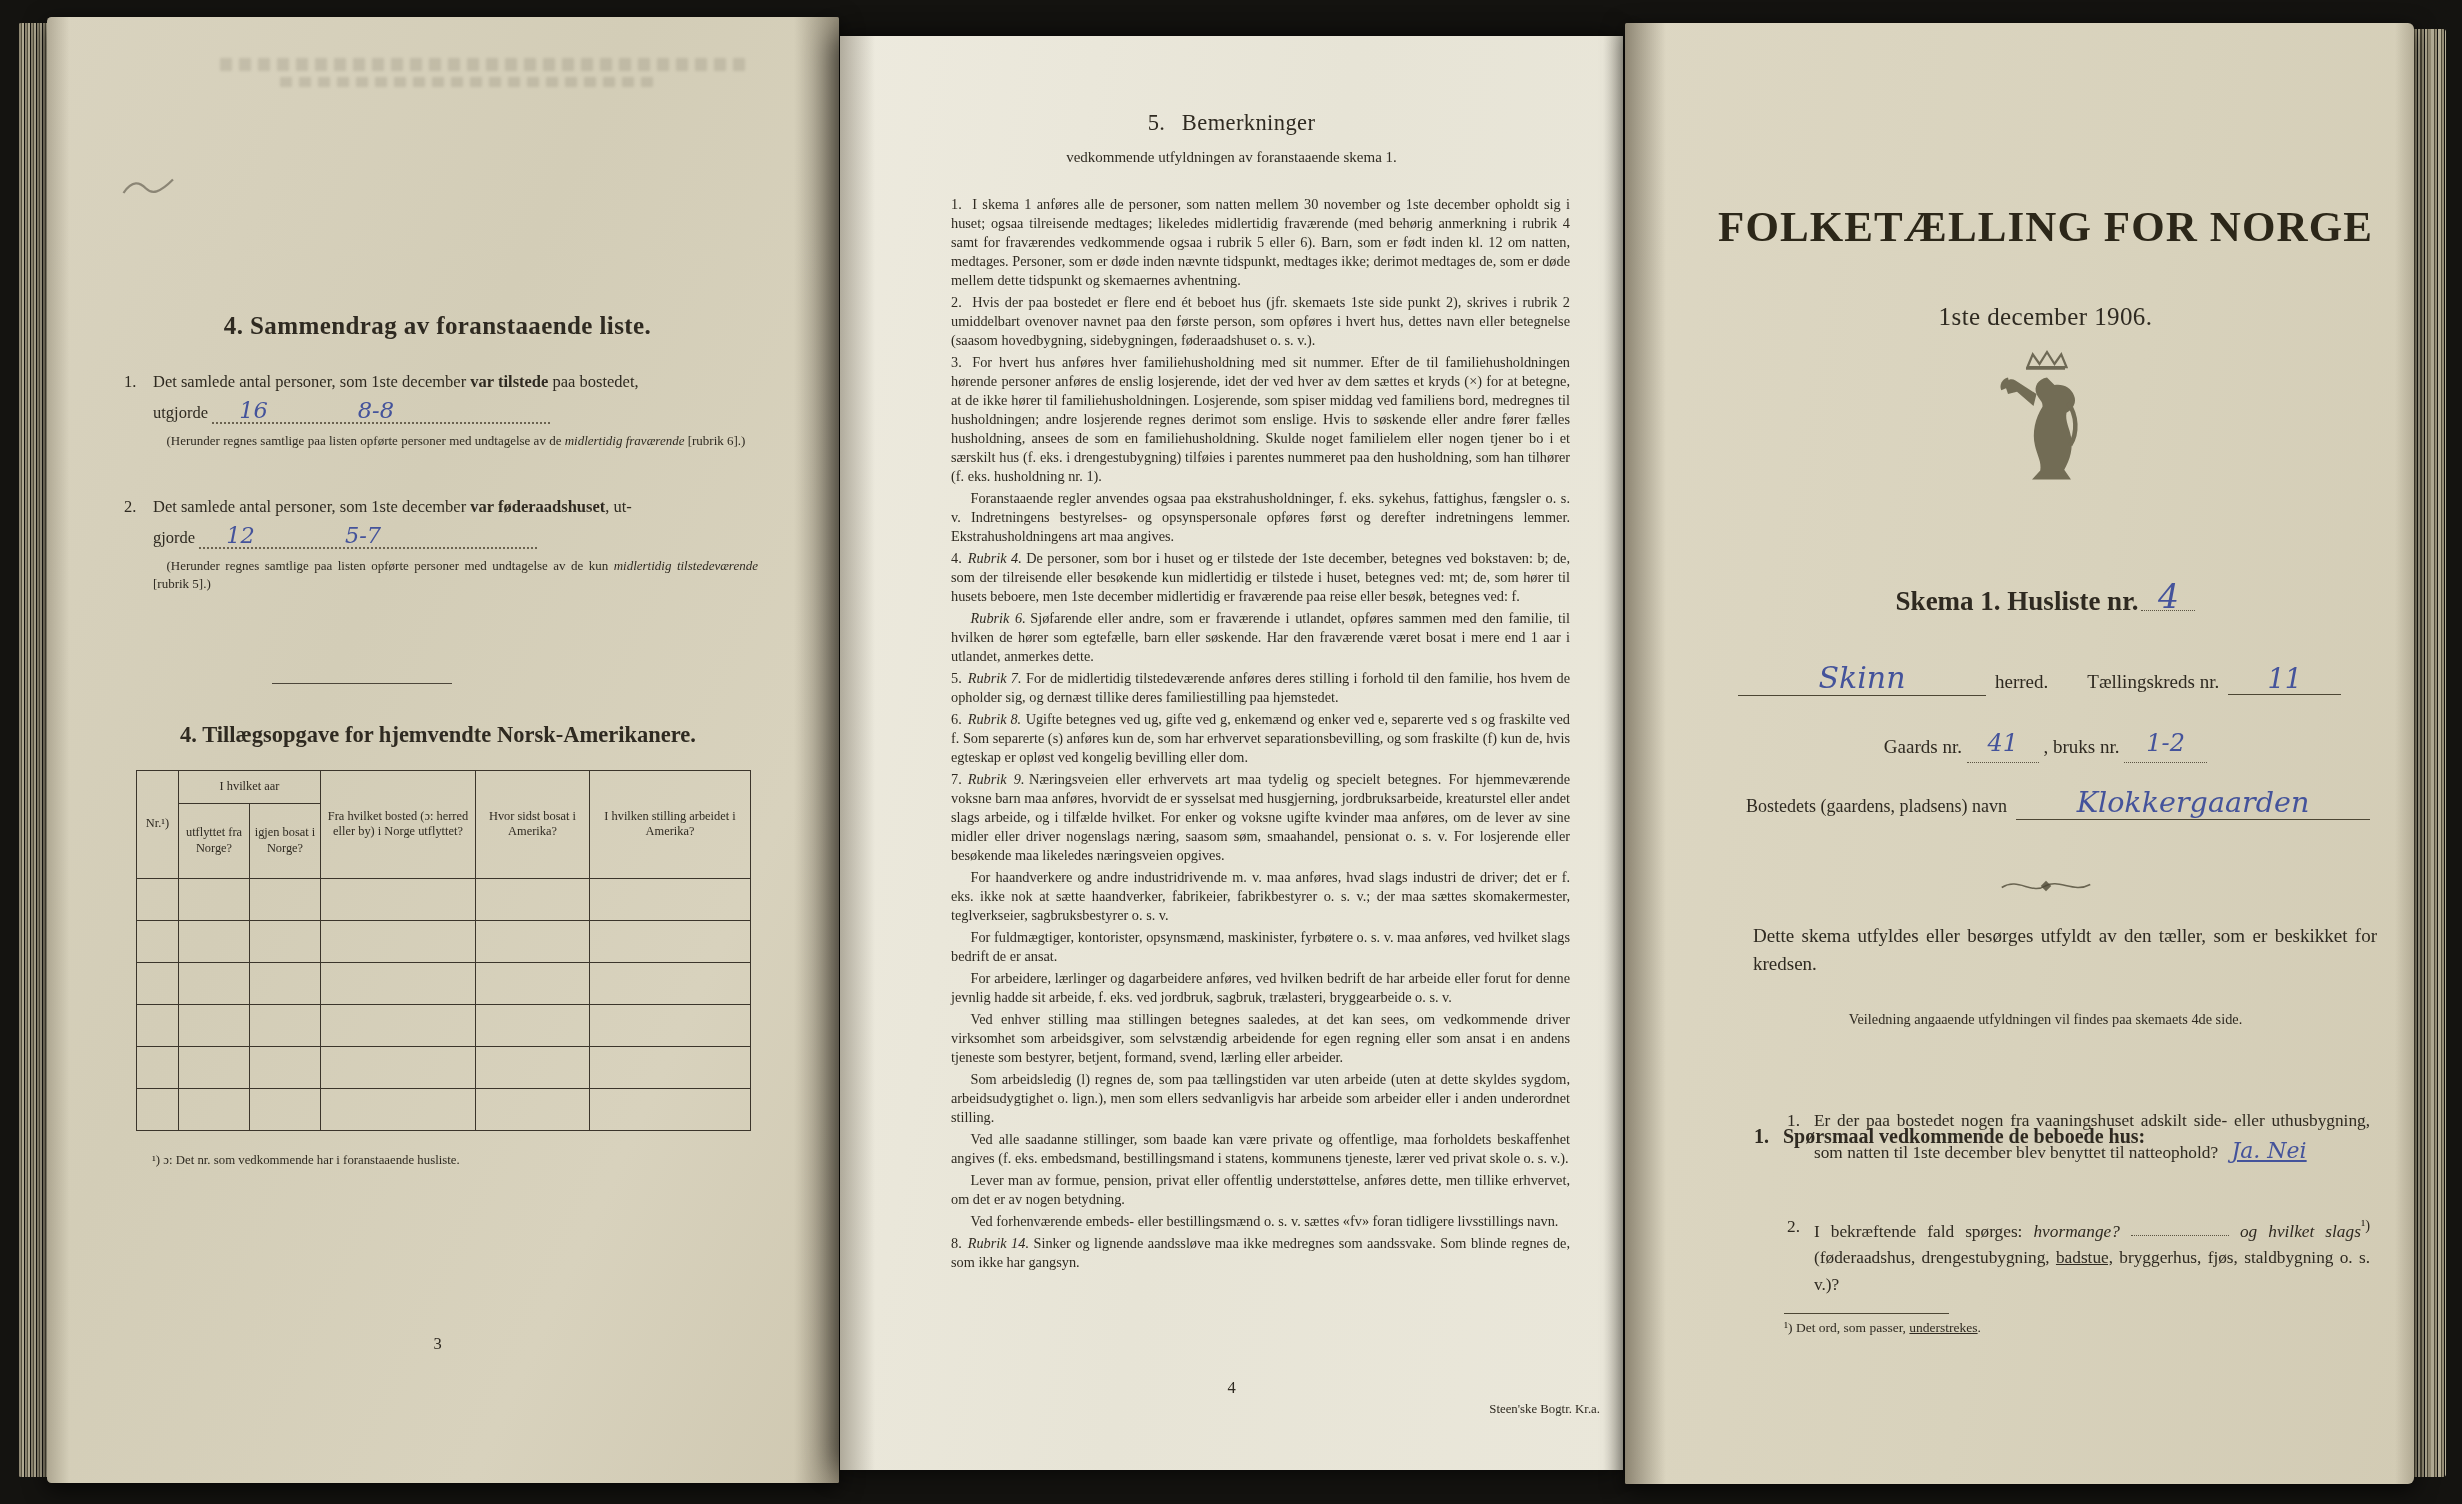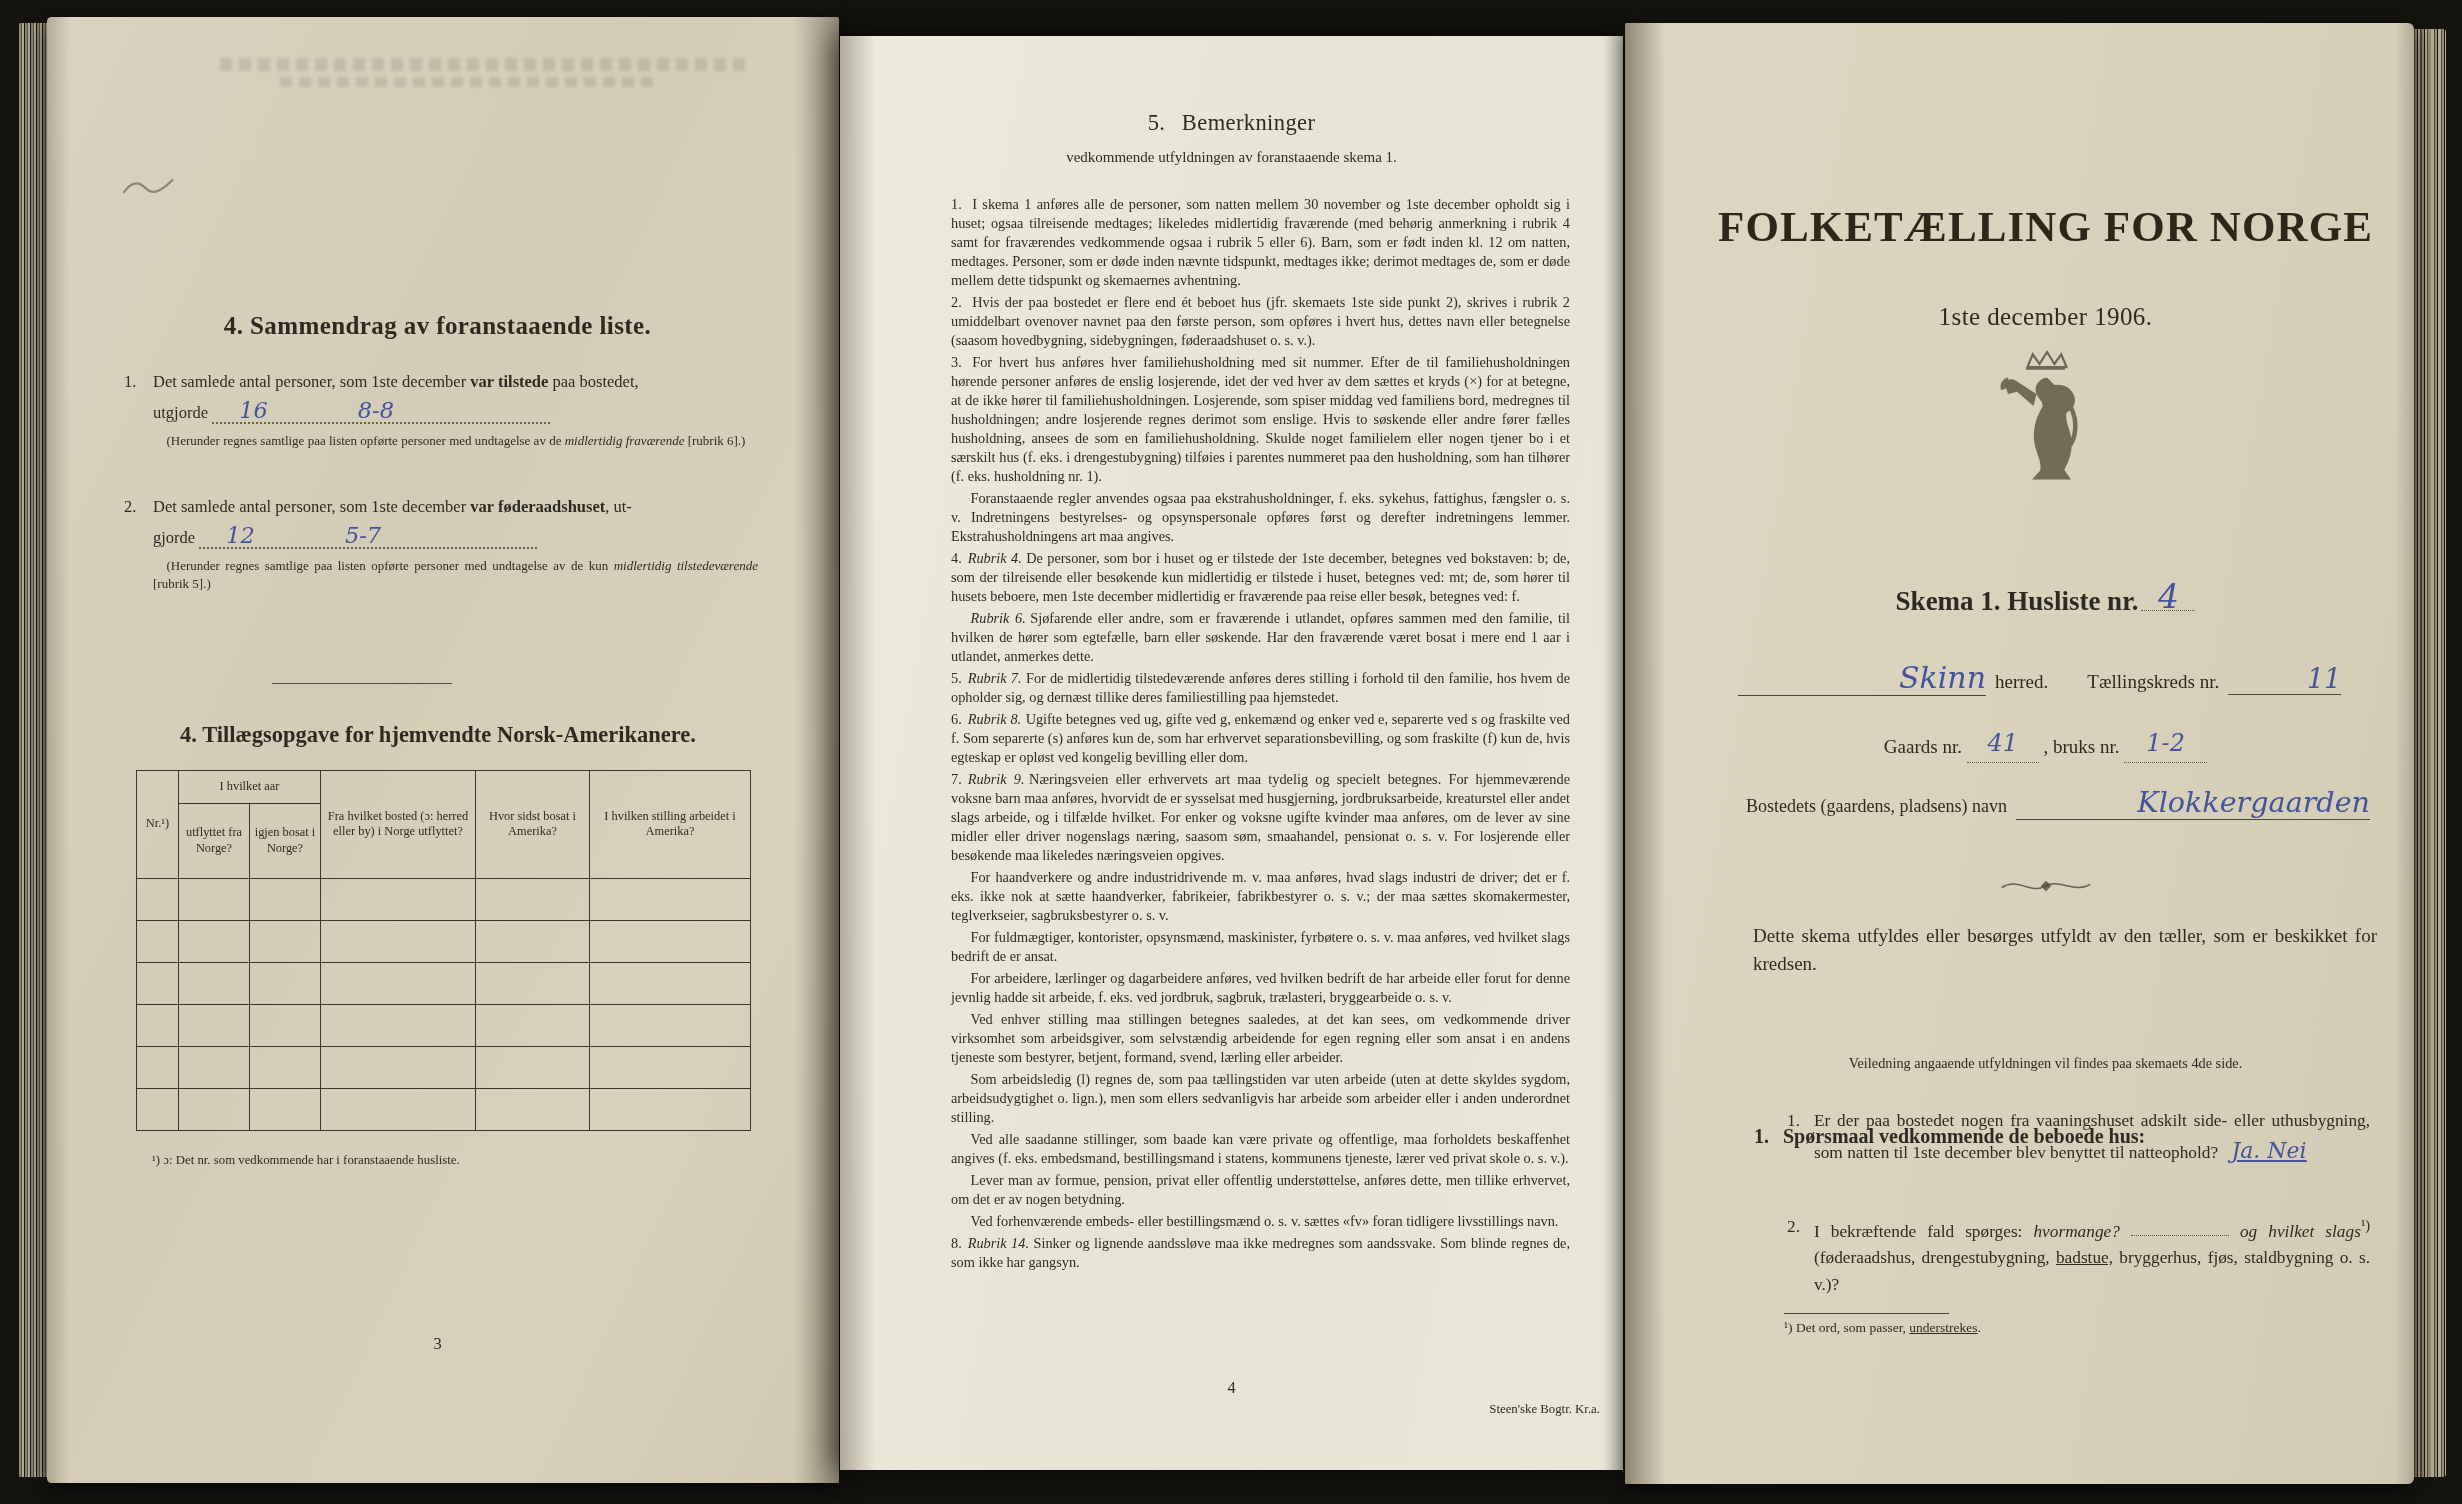--- a/index.html
+++ b/index.html
@@ -66,21 +66,21 @@
   .p-ind{text-indent:19.5px}
   .pn{margin-right:6px}
   .pl{margin-right:4.5px;font-style:italic}
   .printer{font-size:12.8px}
 
   
   .rtitle{font-size:43px;font-weight:bold;letter-spacing:1.1px;color:#2c2719}
   .rdate{font-size:25px;letter-spacing:0.4px}
   .skemalab{font-size:27px;font-weight:bold}
   .plab{font-size:19px}
-  .wl{border-bottom:1.5px solid #4c4634;display:inline-block;text-align:right}
+  .wl{border-bottom:1.5px solid #4c4634;display:inline-block;text-align:center}
   .wl2{display:inline-block;border-bottom:1.5px dotted #5b5442;text-align:center;height:32px;vertical-align:baseline}
   .wl2 .hand{position:relative;top:-1.5px}
   .herredline,.bostedline{display:flex;align-items:baseline;gap:9px}
   .tellnote{font-size:19px;line-height:1.5;text-align:justify}
   .veil{font-size:14.3px}
   .qhead{font-size:20px;font-weight:bold}
   .qitem{font-size:17.3px;line-height:1.55;text-align:justify;padding-left:30px;position:absolute}
   .qnum{position:absolute;left:3px}
   .dotgap{display:inline-block;width:98px;border-bottom:1.5px dotted #5b5442;height:13.5px}
   .upr{text-decoration:underline}
@@ -281,21 +281,21 @@
       <svg width="98" height="30" viewBox="0 0 130 40">
         <g stroke="#4d4836" fill="none" stroke-width="2" opacity=".8">
           <path d="M6 22 C 28 8, 46 32, 64 20 C 82 10, 102 30, 124 18"></path>
         </g>
         <path d="M58 20 l7 -7 7 7 -7 7 z" fill="#4d4836" opacity=".8"></path>
       </svg>
     </div>
 
     <div class="abs tellnote" style="left:128px;top:899px;width:624px">Dette skema utfyldes eller besørges utfyldt av den tæller, som er beskikket for kredsen.</div>
 
-    <div class="abs veil center" style="left:90px;top:1032px;width:661px">Veiledning angaaende utfyldningen vil findes paa skemaets 4de side.</div>
+    <div class="abs veil center" style="left:90px;top:988px;width:661px">Veiledning angaaende utfyldningen vil findes paa skemaets 4de side.</div>
 
     <div class="abs qhead" style="left:129px;top:1102px;width:631px">
       <span>1.</span>
       <span style="margin-left:9px">Spørsmaal vedkommende de beboede hus:</span>
     </div>
 
     <div class="qitem" style="left:159px;top:1085px;width:586px">
       <span class="qnum">1.</span>
       <span>Er der paa bostedet nogen fra vaaningshuset adskilt side- eller uthusbygning, som natten til 1ste december blev benyttet til natteophold?</span>
       <span class="hand handu" style="font-size:22px;margin-left:9px">Ja.  Nei</span>

